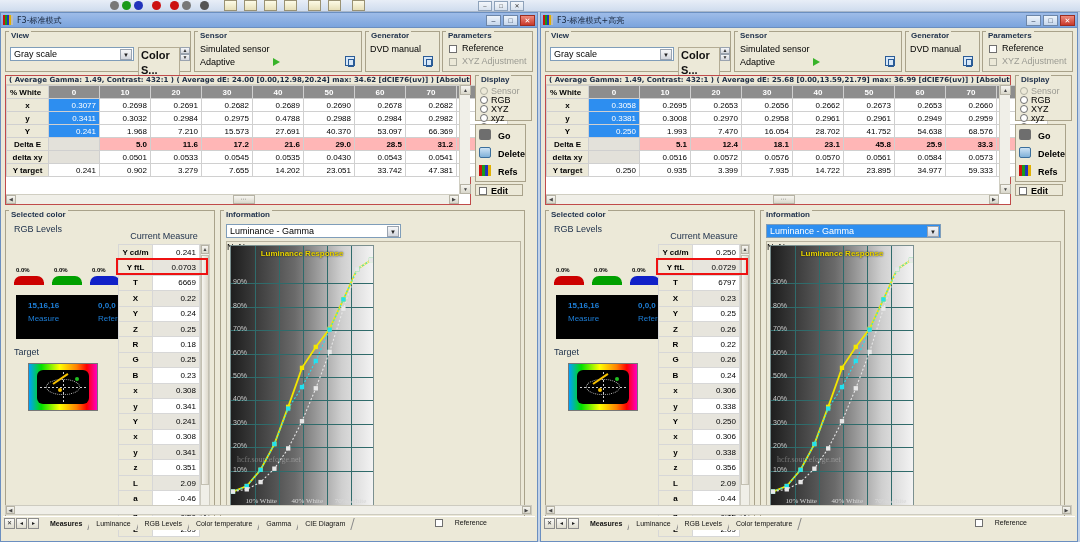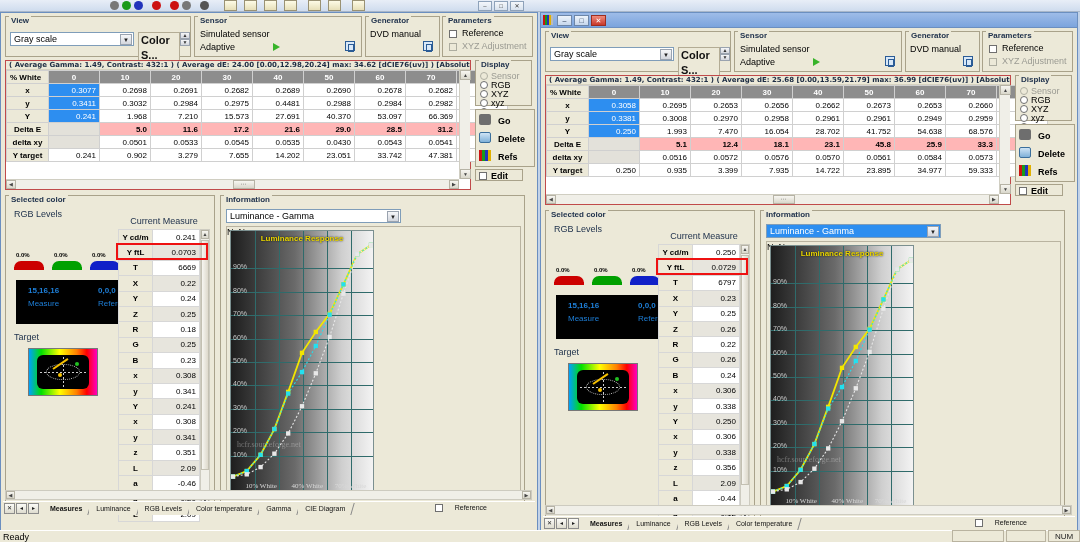--- a/index.html
+++ b/index.html
@@ -100,21 +100,21 @@
                  background:linear-gradient(#f7f6f1,#d9d7cb); border:1px solid #b6b3a5;
                  font-size:6px; text-align:center; line-height:7px; color:#666; }
 
   
   .g-display { position:absolute; left:474px; top:47px; width:57px; height:46px; }
   .radio { position:absolute; width:8px; height:8px; border:1px solid #6f6f6f; border-radius:50%;
            background:#fff; }
   .radio.dim { border-color:#b0b0a3; background:#ece9d8; }
   .radio.on:after { content:""; position:absolute; left:2px; top:2px; width:3px; height:3px;
                     background:#000; border-radius:50%; }
-  .actbox { position:absolute; left:474px; top:96px; width:60px; height:58px;
+  .actbox { position:absolute; left:474px; top:96px; width:51px; height:58px;
             border:1px solid #a9a28a; background:#ece9d8; }
   .actrow { position:absolute; left:2px; font-size:9px; color:#000; font-weight:bold; }
   .editbox { position:absolute; left:474px; top:156px; width:48px; height:12px;
              border:1px solid #a9a28a; background:#ece9d8; }
 
   
   .g-sel { left:4px; top:182px; width:210px; height:318px; }
   .sublabel { position:absolute; font-size:9px; color:#22344e; }
   .bars { position:absolute; left:10px; top:56px; width:148px; height:22px; }
   .barpct { position:absolute; top:0; font-size:6px; font-weight:bold; color:#000; }
@@ -233,20 +233,35 @@
     <div class="tb-btn" style="left:352px;"></div>
     <div class="minibtns" style="left:478px;">
       <div class="minibtn">–</div>
       <div class="minibtn">□</div>
       <div class="minibtn">✕</div>
     </div>
   </div>
 
   <div id="windows-host">
       <div class="win left">
+        <div class="titlebar">
+          <span class="title-ico">
+            <i style="background:#cc1111"></i>
+            <i style="background:#1a9a1a"></i>
+            <i style="background:#2233bb"></i>
+            <i style="background:#e0b000"></i>
+            <i style="background:#bbb"></i>
+          </span>
+          <span class="title-text">F3-标准模式</span>
+          <span class="wbtns">
+            <span class="wbtn">–</span>
+            <span class="wbtn">□</span>
+            <span class="wbtn close">✕</span>
+          </span>
+        </div>
         <div class="winbody">
           <div class="grp g-view">
             <div class="leg">View</div>
             <div class="combo" style="left:4px;top:15px;width:124px">Gray scale<span class="arrow">▼</span></div>
             <div class="colorbox" style="left:132px;top:15px;width:42px">Color S...</div>
             <div class="spin" style="left:174px;top:15px">
               <div>▲</div>
               <div>▼</div>
             </div>
           </div>
@@ -298,21 +313,21 @@
                   <td class="v">0.2678</td>
                   <td class="v">0.2682</td>
                   <td class="v">0.2701</td>
                 </tr>
                 <tr>
                   <th class="rh">y</th>
                   <td class="sel">0.3411</td>
                   <td class="v">0.3032</td>
                   <td class="v">0.2984</td>
                   <td class="v">0.2975</td>
-                  <td class="v">0.4481</td>
+                  <td class="v">0.4788</td>
                   <td class="v">0.2988</td>
                   <td class="v">0.2984</td>
                   <td class="v">0.2982</td>
                   <td class="v">0.3003</td>
                 </tr>
                 <tr>
                   <th class="rh">Y</th>
                   <td class="sel">0.241</td>
                   <td class="v">1.968</td>
                   <td class="v">7.210</td>
@@ -617,20 +632,21 @@
       </div>
       <div class="win right">
         <div class="titlebar">
           <span class="title-ico">
             <i style="background:#cc1111"></i>
             <i style="background:#1a9a1a"></i>
             <i style="background:#2233bb"></i>
             <i style="background:#e0b000"></i>
             <i style="background:#bbb"></i>
           </span>
+          <span class="title-text">F3-标准模式+高亮</span>
           <span class="wbtns">
             <span class="wbtn">–</span>
             <span class="wbtn">□</span>
             <span class="wbtn close">✕</span>
           </span>
         </div>
         <div class="winbody">
           <div class="grp g-view">
             <div class="leg">View</div>
             <div class="combo" style="left:4px;top:15px;width:124px">Gray scale<span class="arrow">▼</span></div>
@@ -998,20 +1014,14 @@
               <div class="tab">RGB Levels</div>
               <div class="tab">Color temperature</div>
             </div>
             <div class="refchk" style="right:48px;top:2px">Reference</div>
             <div class="chk" style="right:92px;top:2px"></div>
           </div>
         </div>
       </div>
     </div>
 
-  <div class="statusbar">
-    <span>Ready</span>
-    <div class="numbox" style="left:952px;width:52px;"></div>
-    <div class="numbox" style="left:1006px;width:40px;"></div>
-    <div class="numbox" style="left:1048px;width:32px;">NUM</div>
-  </div>
 
 </div>
 
 </body></html>

